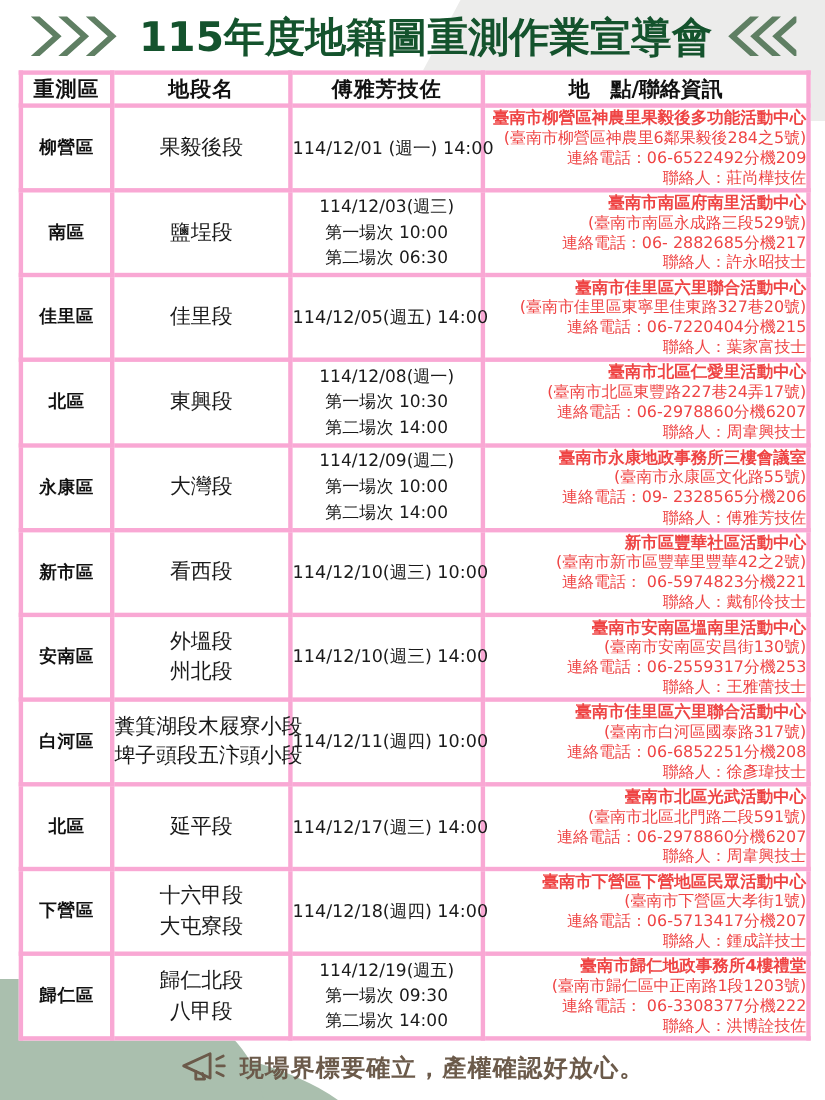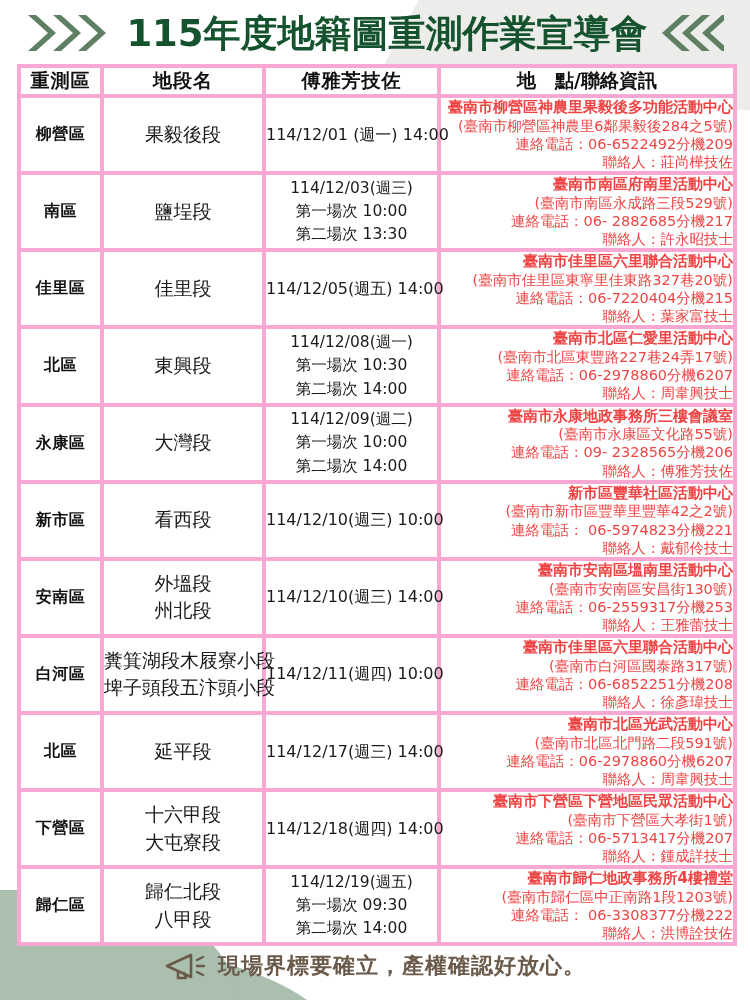--- a/index.html
+++ b/index.html
@@ -157,20 +157,21 @@
     font-size: 14.5px;
   }
 
   
   .footer {
     position: relative;
     z-index: 2;
     height: 40px;
     margin-top: 5px;
     display: flex;
+    align-items: center;
     justify-content: center;
     gap: 8px;
   }
   .footer-icon { display: block; }
   .footer-text {
     font-size: 22px;
     font-weight: bold;
     color: #6b5a4a;
     letter-spacing: 1px;
     white-space: nowrap;
@@ -240,21 +241,21 @@
           </td>
         </tr>
         <tr>
           <td class="col-area">南區</td>
           <td class="col-section">
             <span class="sline">鹽埕段</span>
           </td>
           <td class="col-datetime">
             <span class="dline">114/12/03(週三)</span>
             <span class="dline">第一場次 10:00</span>
-            <span class="dline">第二場次 13:30</span>
+            <span class="dline">第二場次 06:30</span>
           </td>
           <td class="col-place">
             <span class="p-venue">臺南市南區府南里活動中心</span>
             <span class="p-line">(臺南市南區永成路三段529號)</span>
             <span class="p-line">連絡電話：06- 2882685分機217</span>
             <span class="p-line">聯絡人：許永昭技士</span>
           </td>
         </tr>
         <tr>
           <td class="col-area">佳里區</td>

